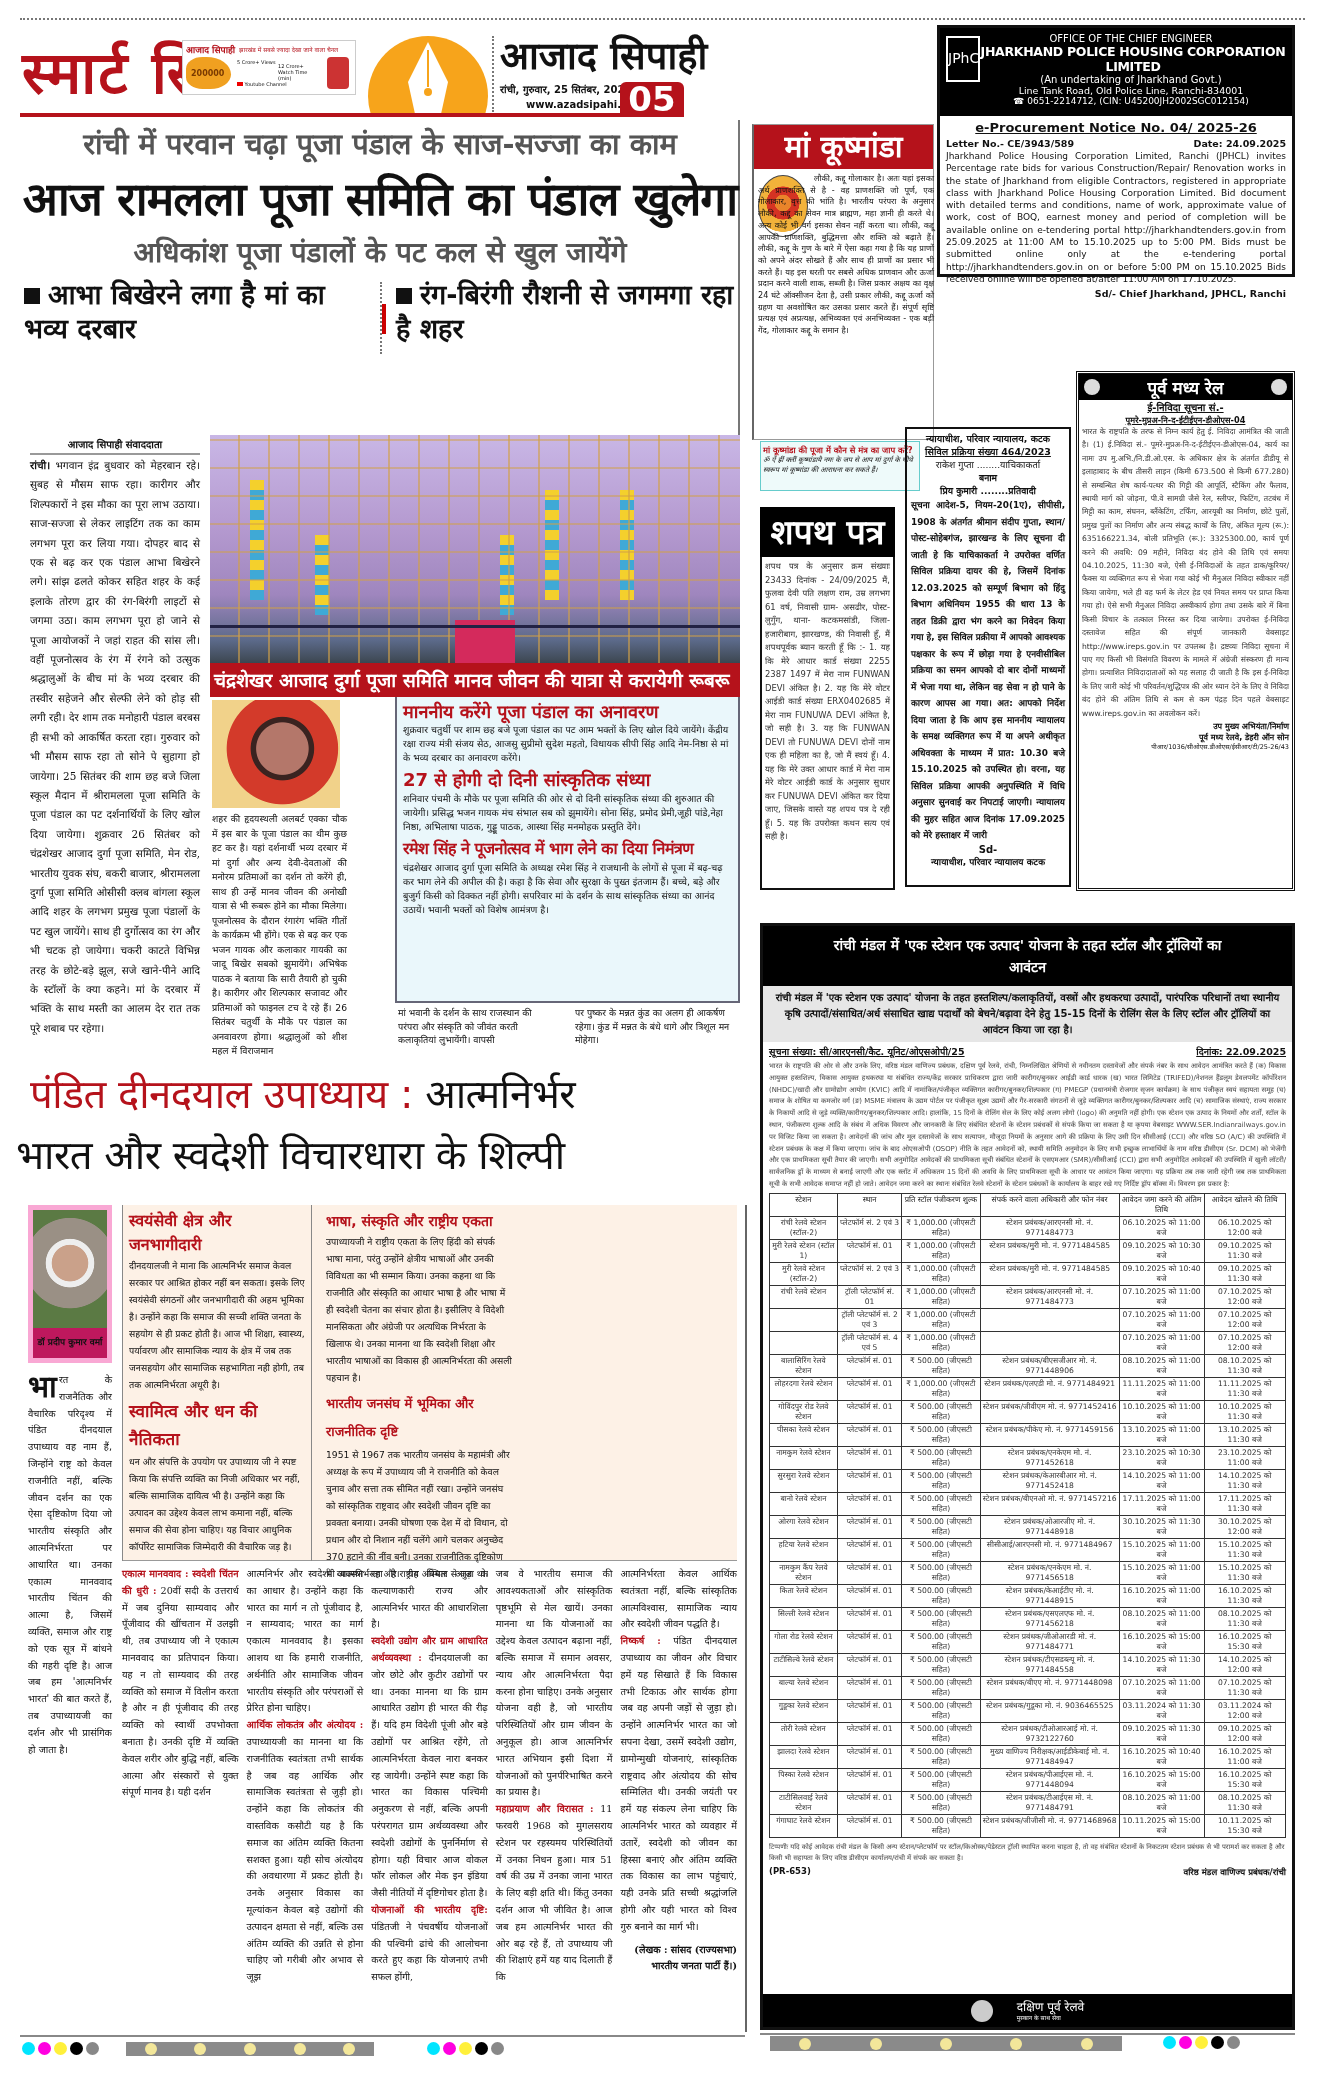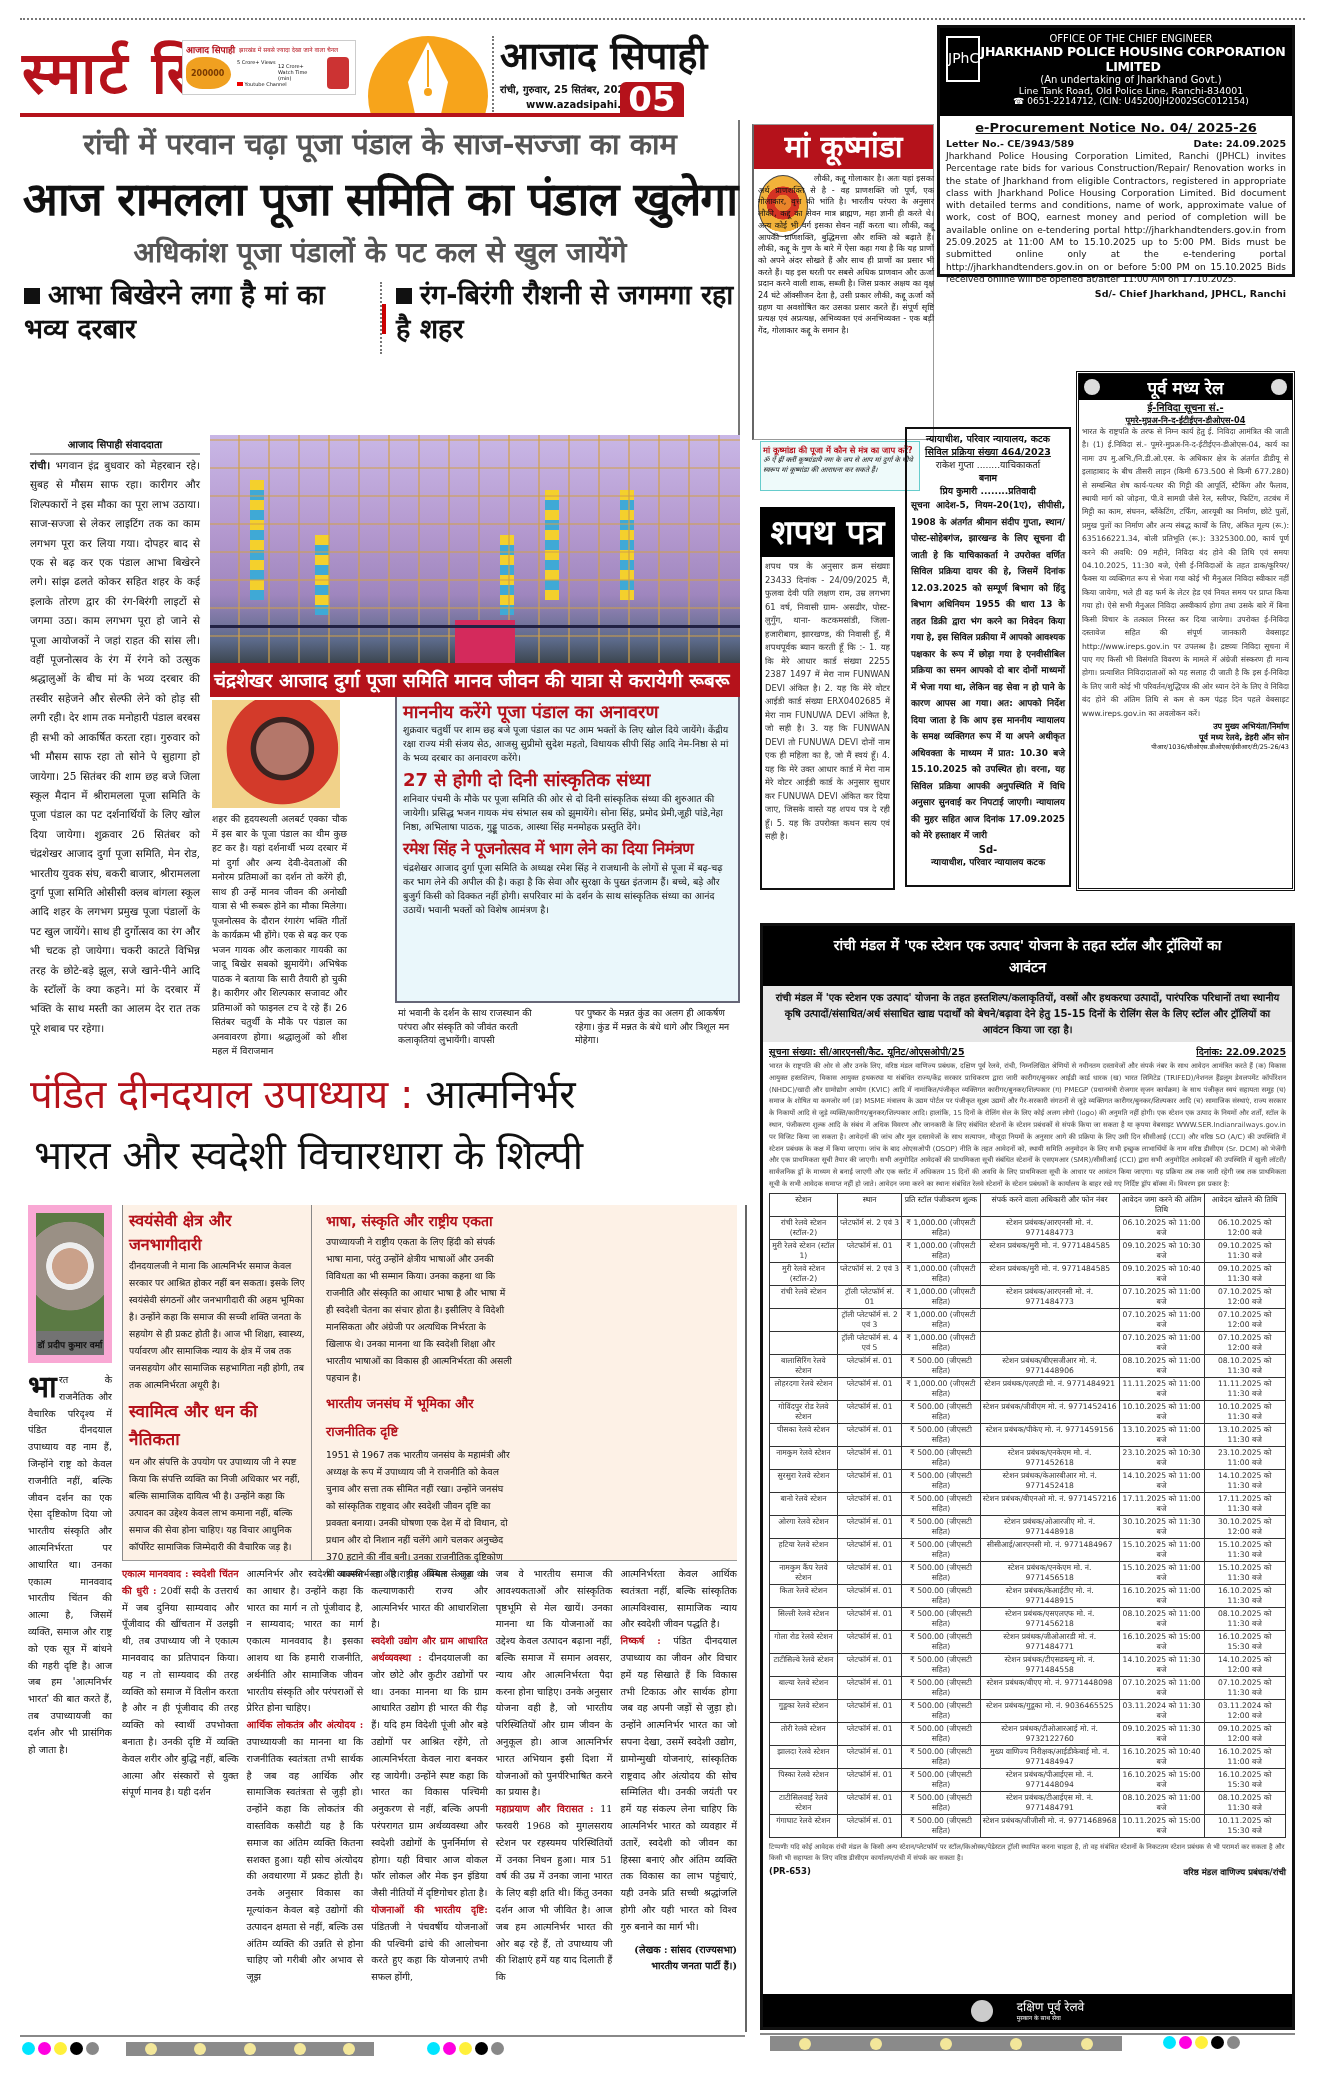--- a/index.html
+++ b/index.html
@@ -394,23 +394,23 @@
   <div class="blackbg" style="position:absolute;left:0;bottom:0;width:100%;height:33px;display:flex;justify-content:center;align-items:center;gap:24px">
     <span style="width:22px;height:22px;border-radius:50%;background:#ccc;display:inline-block"></span>
     <span>
         <span style="font-size:12px;display:block;line-height:14px">दक्षिण पूर्व रेलवे</span>
         <span style="font-size:6px;display:block">मुस्कान के साथ सेवा</span>
       </span>
   </div>
 </div>
 
 <div class="abs" style="left:30px;top:1065px;width:715px;font-size:40px;line-height:58px;letter-spacing:-0.5px;white-space:nowrap"><span class="red">पंडित दीनदयाल उपाध्याय :</span> <span>आत्मनिर्भर</span></div>
-<div class="abs" style="left:34px;top:1126px;width:715px;font-size:40px;line-height:58px;letter-spacing:-0.5px;white-space:nowrap">भारत और स्वदेशी विचारधारा के शिल्पी</div>
-
-<div class="abs" style="left:28px;top:1205px;width:84px;height:158px;border:8px solid #f9a8d4;background:#737373">
+<div class="abs" style="left:16px;top:1126px;width:715px;font-size:40px;line-height:58px;letter-spacing:-0.5px;white-space:nowrap">भारत और स्वदेशी विचारधारा के शिल्पी</div>
+
+<div class="abs" style="left:28px;top:1205px;width:84px;height:158px;border:5px solid #f9a8d4;background:#be185d">
   <div style="height:118px;background:radial-gradient(circle at 50% 45%,#caa18a 0 24%,#eee 25% 32%,#9a9085 33% 60%,#5b7a44 61%)"></div>
   <div style="font-size:9px;font-weight:bold;text-align:center;line-height:28px">डॉ प्रदीप कुमार वर्मा</div>
 </div>
 <div class="abs" style="left:28px;top:1372px;width:84px;font-size:9.6px;line-height:16.8px;text-align:justify"><span style="float:left;font-size:30px;line-height:30px;font-weight:bold;margin-right:2px">भा</span><span>रत के राजनैतिक और वैचारिक परिदृश्य में पंडित दीनदयाल उपाध्याय वह नाम हैं, जिन्होंने राष्ट्र को केवल राजनीति नहीं, बल्कि जीवन दर्शन का एक ऐसा दृष्टिकोण दिया जो भारतीय संस्कृति और आत्मनिर्भरता पर आधारित था। उनका एकात्म मानववाद भारतीय चिंतन की आत्मा है, जिसमें व्यक्ति, समाज और राष्ट्र को एक सूत्र में बांधने की गहरी दृष्टि है। आज जब हम 'आत्मनिर्भर भारत' की बात करते हैं, तब उपाध्यायजी का दर्शन और भी प्रासंगिक हो जाता है।</span></div>
 
 <div class="abs" style="left:122px;top:1205px;width:615px;height:356px;background:#fdf1e6;border-bottom:1px solid #999">
   <div style="position:absolute;left:0;top:0;width:190px;height:356px;padding:4px 6px;border-left:1px solid #888;border-right:1px solid #888">
     <div class="red" style="font-size:16px;font-weight:bold;line-height:24px">स्वयंसेवी क्षेत्र और जनभागीदारी</div>
     <div style="font-size:9.2px;line-height:17px">दीनदयालजी ने माना कि आत्मनिर्भर समाज केवल सरकार पर आश्रित होकर नहीं बन सकता। इसके लिए स्वयंसेवी संगठनों और जनभागीदारी की अहम भूमिका है। उन्होंने कहा कि समाज की सच्ची शक्ति जनता के सहयोग से ही प्रकट होती है। आज भी शिक्षा, स्वास्थ्य, पर्यावरण और सामाजिक न्याय के क्षेत्र में जब तक जनसहयोग और सामाजिक सहभागिता नही होगी, तब तक आत्मनिर्भरता अधूरी है।</div>
     <div class="red" style="font-size:17px;font-weight:bold;line-height:28px;margin-top:4px">स्वामित्व और धन की नैतिकता</div>

